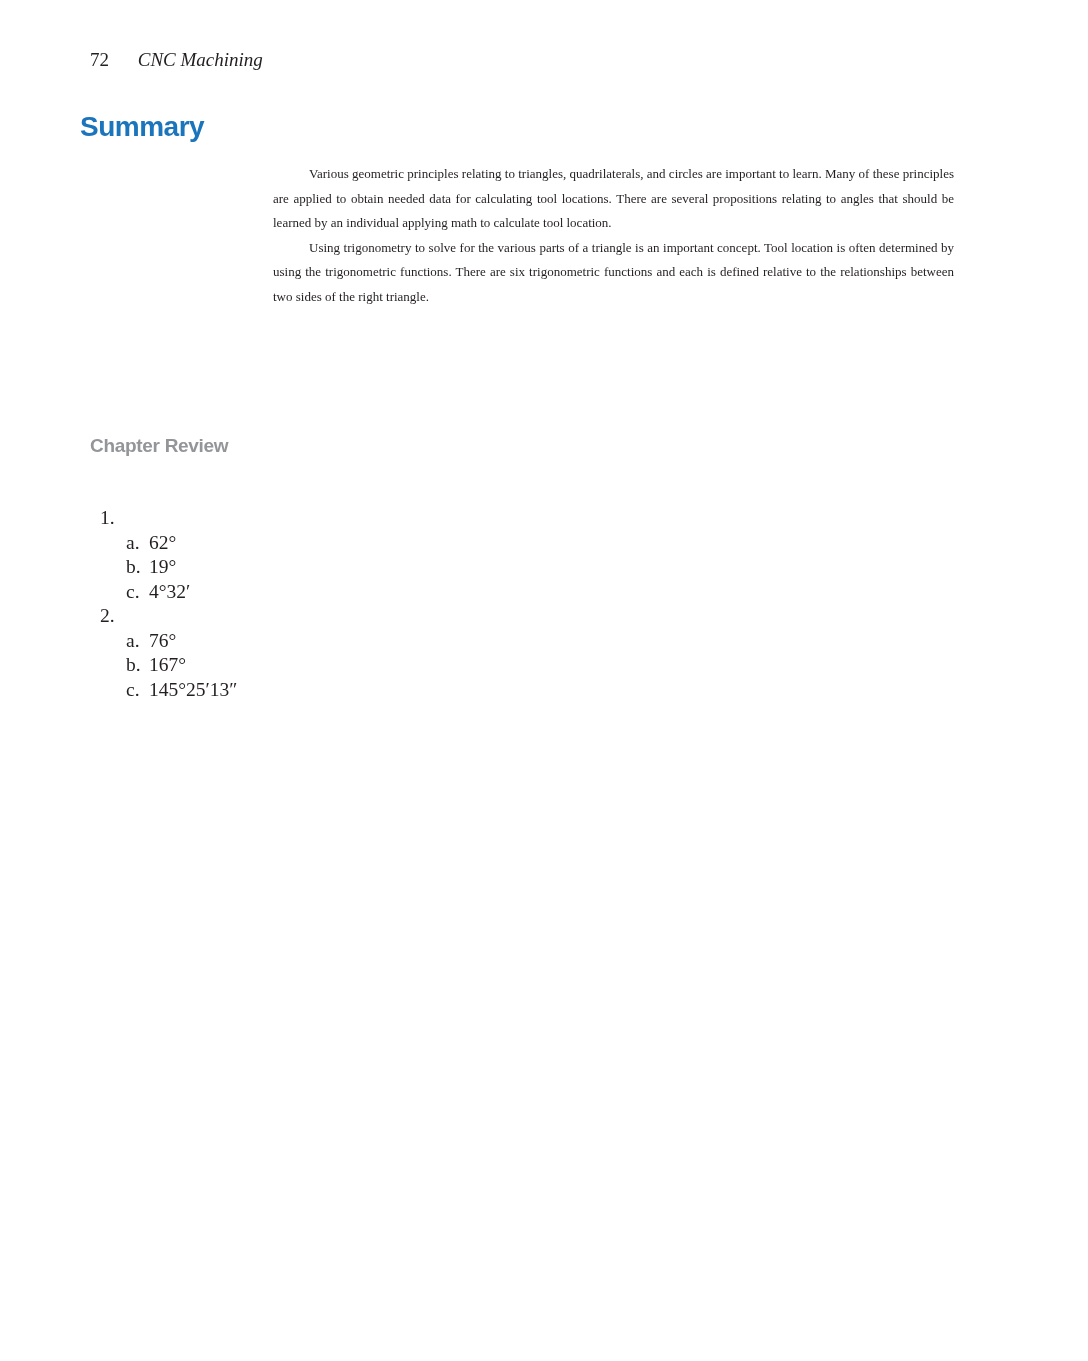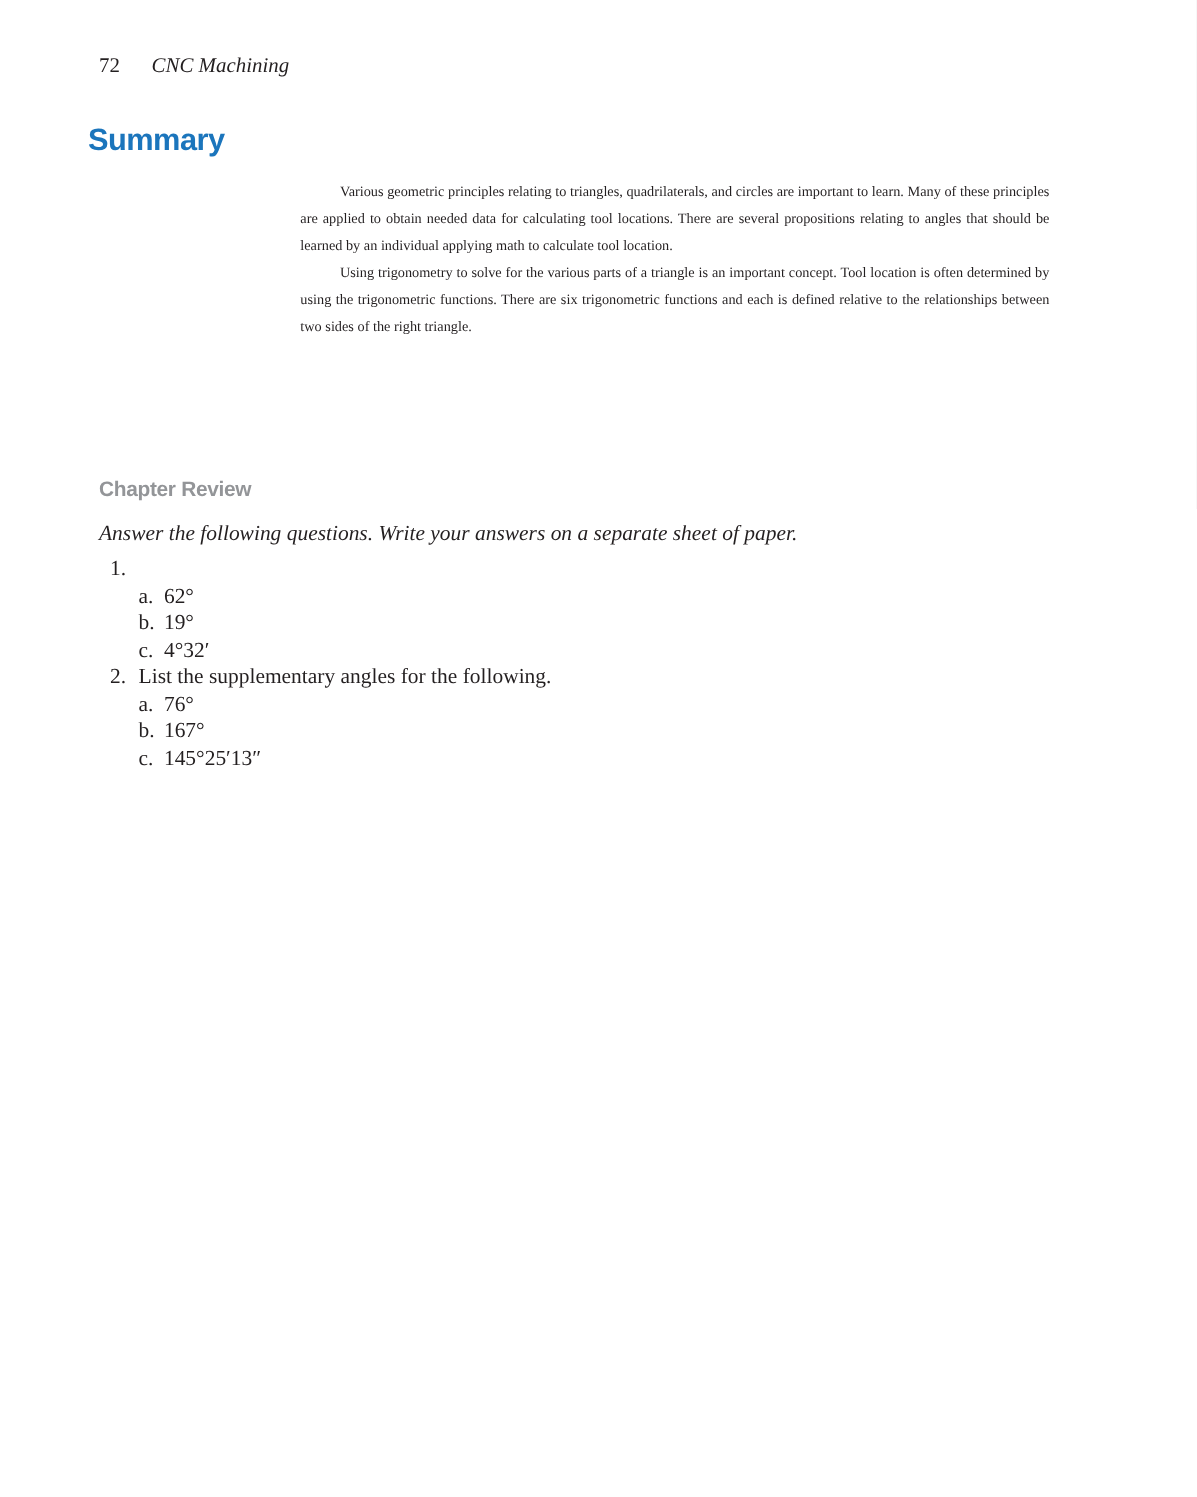--- a/index.html
+++ b/index.html
@@ -117,21 +117,20 @@
 
   <h1 class="summary-heading">Summary</h1>
 
   <div class="body-block">
     <p>Various geometric principles relating to triangles, quadrilaterals, and circles are important to learn. Many of these principles are applied to obtain needed data for calculating tool locations. There are several propositions relating to angles that should be learned by an individual applying math to calculate tool location.</p>
     <p>Using trigonometry to solve for the various parts of a triangle is an important concept. Tool location is often determined by using the trigonometric functions. There are six trigonometric functions and each is defined relative to the relationships between two sides of the right triangle.</p>
   </div>
 
   <h2 class="review-heading">Chapter Review</h2>
 
-  <p class="instruction">Answer the following questions. Write your answers on a separate sheet of paper.</p>
 
   <div class="questions">
 
     <div class="question-row">
       <span class="q-num">1.</span>
     </div>
     <div class="sub-row">
       <span class="s-label">a.</span>
       <span class="s-val">62°</span>
     </div>
@@ -139,21 +138,20 @@
       <span class="s-label">b.</span>
       <span class="s-val">19°</span>
     </div>
     <div class="sub-row">
       <span class="s-label">c.</span>
       <span class="s-val">4°32′</span>
     </div>
 
     <div class="question-row">
       <span class="q-num">2.</span>
-      <span class="q-text">List the supplementary angles for the following.</span>
     </div>
     <div class="sub-row">
       <span class="s-label">a.</span>
       <span class="s-val">76°</span>
     </div>
     <div class="sub-row">
       <span class="s-label">b.</span>
       <span class="s-val">167°</span>
     </div>
     <div class="sub-row">

